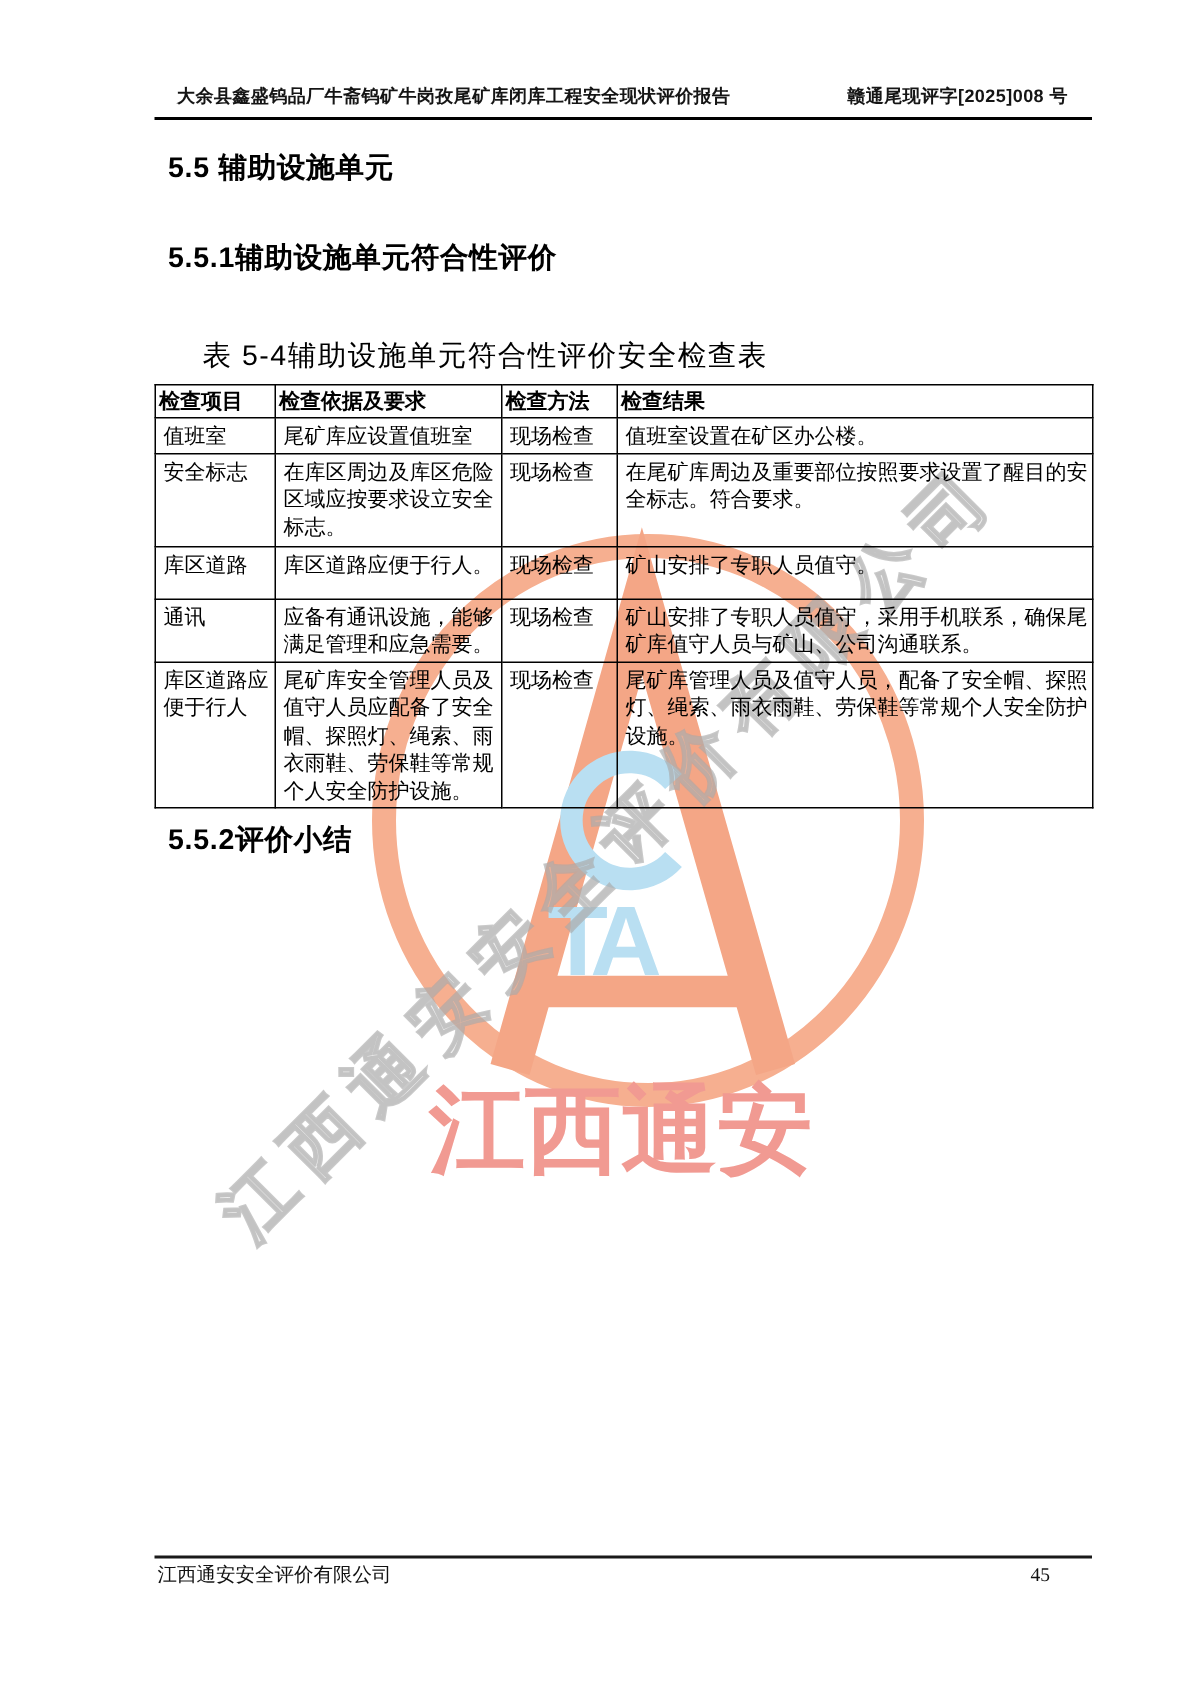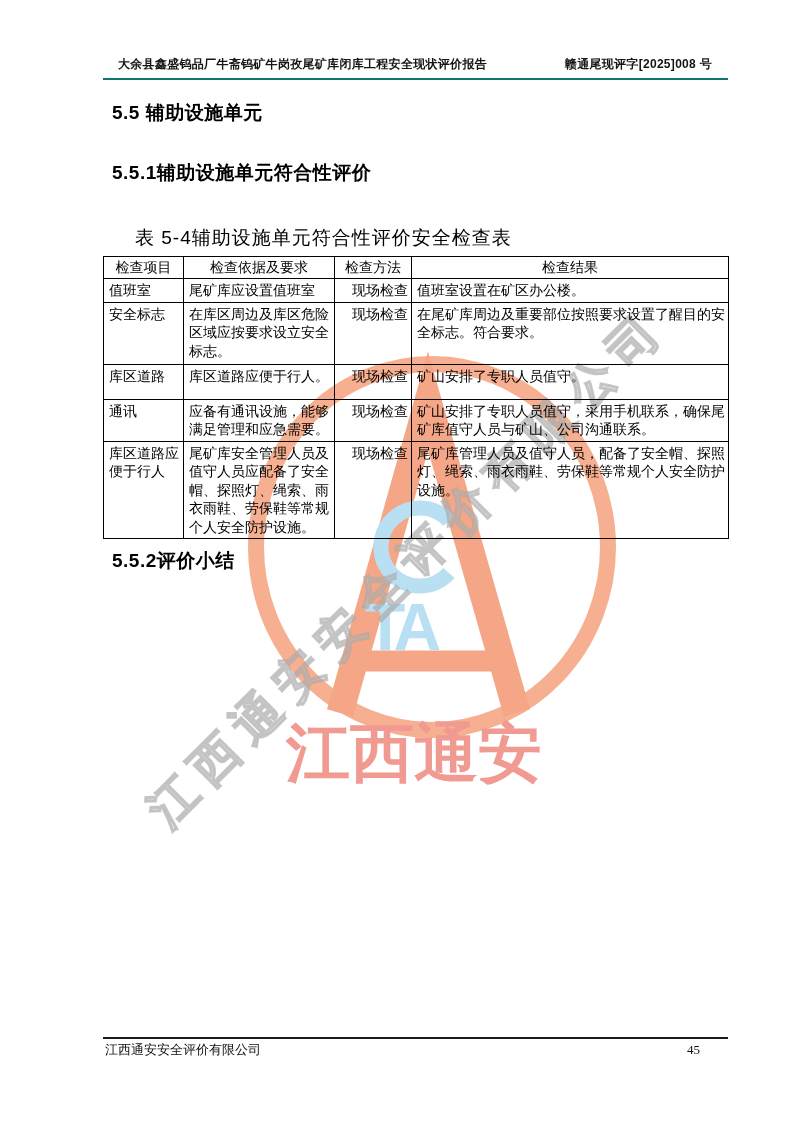--- a/index.html
+++ b/index.html
@@ -20,21 +20,21 @@
   }
   .wm-brand{
     position:absolute;left:286px;top:718px;
     font-size:64px;line-height:70px;font-weight:700;white-space:nowrap;
     color:#f19a92;
   }
   
   .content{position:absolute;inset:0;z-index:1;}
   .doc-header{
     position:absolute;left:103px;top:55px;width:625px;box-sizing:border-box;
-    padding:0 16px 5px 15px;border-bottom:2px solid #0f766e;
+    padding:0 16px 5px 15px;border-bottom:2px solid #000000;
     display:flex;justify-content:space-between;align-items:flex-end;
     font-size:12px;font-weight:700;letter-spacing:0.3px;line-height:18px;color:#151515;
   }
   .h-sec{
     position:absolute;left:112px;margin:0;font-size:19px;font-weight:700;
     line-height:26px;color:#000;letter-spacing:0.5px;white-space:nowrap;
   }
   .h-55{top:100px;}
   .h-551{top:160px;text-align:center;}
   .h-552{top:548px;text-align:right;}
@@ -44,24 +44,24 @@
   }
   .tbl-caption .cap-label{display:inline-block;}
   table.check{
     position:absolute;left:103px;top:256px;width:625px;table-layout:fixed;
     border-collapse:collapse;font-size:14px;line-height:18.5px;color:#000;
   }
   table.check th,table.check td{
     border:1.5px solid #000;vertical-align:top;
     padding:2px 3px 2px 5px;overflow:hidden;
   }
-  table.check th{font-weight:400;text-align:center;padding:1px 2px;}
+  table.check th{font-weight:700;text-align:left;padding:1px 2px;}
   .cw1{width:80px;}  .cw2{width:151px;}  .cw3{width:77px;}  .cw4{width:317px;}
   td.c1{padding-right:14px;}
-  td.c3{text-align:right;padding-left:2px;padding-right:2px;}
+  td.c3{text-align:left;padding-left:2px;padding-right:2px;}
   td.c4{padding-right:12px;}
   tr.hrow{height:22px;} tr.r0{height:23px;} tr.r1{height:62px;}
   tr.r2{height:35px;} tr.r3{height:42px;} tr.r4{height:92px;}
   .summary{
     position:absolute;left:117px;top:592px;width:612px;margin:0;
     font-size:18px;line-height:45.5px;letter-spacing:0.7px;color:#000;
     white-space:pre-line;text-indent:35px;
   }
   .doc-footer{
     position:absolute;left:103px;top:1037px;width:625px;box-sizing:border-box;

